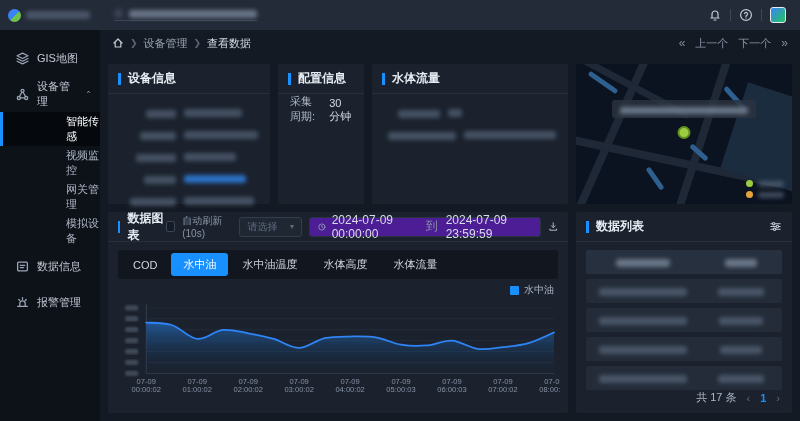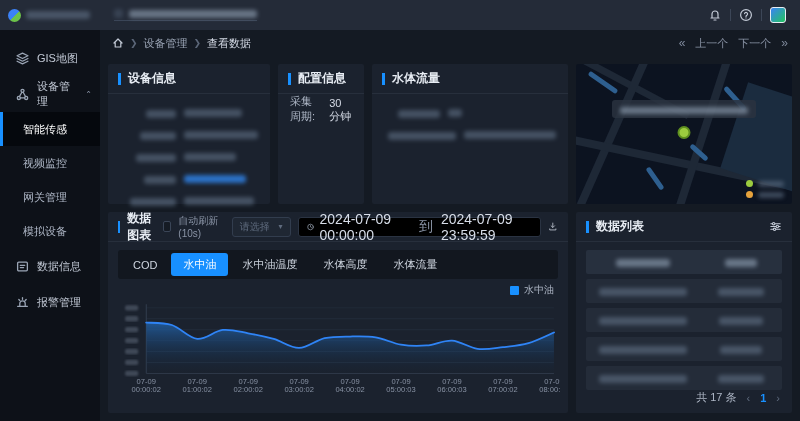--- a/index.html
+++ b/index.html
@@ -27,21 +27,21 @@
 
   
   .page { display:flex; height:391px; }
   .sidebar { width:100px; background:#0d1118; flex:0 0 auto; padding-top:10px; }
   .main { flex:1; display:flex; flex-direction:column; background:#141a23; }
 
   
   .side-item { height:36px; display:flex; align-items:center; gap:8px; padding-left:16px;
     color:#c3cad6; cursor:pointer; }
   .side-item svg { flex:0 0 auto; }
-  .side-sub { height:34px; display:flex; align-items:center; padding-left:20px; color:#aeb7c6;
+  .side-sub { height:34px; display:flex; align-items:center; padding-left:63px; color:#aeb7c6;
     cursor:pointer; border-left:3px solid transparent; }
   .side-sub.active { background:#05080d; border-left-color:#1890ff; color:#fff; }
   .chev-up { margin-left:auto; margin-right:8px; color:#8a94a6; font-size:8px; }
 
   
   .crumb-bar { height:26px; display:flex; align-items:center; padding:0 12px; background:#141a23; }
   .crumb { display:flex; align-items:center; gap:6px; color:#9aa4b5; }
   .crumb .sep { color:#5b6678; font-size:9px; }
   .crumb .last { color:#d5dbe6; }
   .pager-nav { margin-left:auto; display:flex; align-items:center; gap:10px; color:#8a94a6; }
@@ -81,21 +81,21 @@
   .dot { width:7px; height:7px; border-radius:50%; }
 
   
   .chart-card { flex:1; }
   .chart-head-right { margin-left:auto; display:flex; align-items:center; gap:7px; font-size:10px; color:#8a94a6; }
   .checkbox { width:11px; height:11px; border:1px solid #3a4557; border-radius:2px; background:#151b24; }
   .select-box { display:flex; align-items:center; gap:8px; width:74px; height:20px; padding:0 7px;
     background:#1f2733; border:1px solid #323d4e; border-radius:3px; color:#5f6b7e; }
   .select-box .cv { margin-left:auto; color:#5f6b7e; font-size:8px; }
   .date-box { display:flex; align-items:center; gap:6px; height:20px; padding:0 8px;
-    background:#000000; border:1px solid #2a3342; border-radius:3px; color:#d7dde8; font-size:14px; }
+    background:#4c1d95; border:1px solid #2a3342; border-radius:3px; color:#d7dde8; font-size:12px; }
   .date-box .to { color:#8a94a6; margin:0 2px; }
   .tabs-strip { margin:8px 10px 2px; background:#12171f; border-radius:3px; display:flex;
     align-items:center; padding:3px; gap:2px; }
   .tab { padding:4px 12px; border-radius:3px; color:#cfd6e0; cursor:pointer; }
   .tab.active { background:#1890ff; color:#fff; }
   .legend-row { display:flex; justify-content:flex-end; align-items:center; gap:5px;
     padding:2px 14px 0; color:#aeb7c6; font-size:10px; }
   .legend-sq { width:9px; height:9px; background:#1890ff; border-radius:1px; }
   .chart-wrap { flex:1; padding:2px 8px 6px; min-height:0; }
   .chart-wrap svg { width:100%; height:100%; display:block; }

